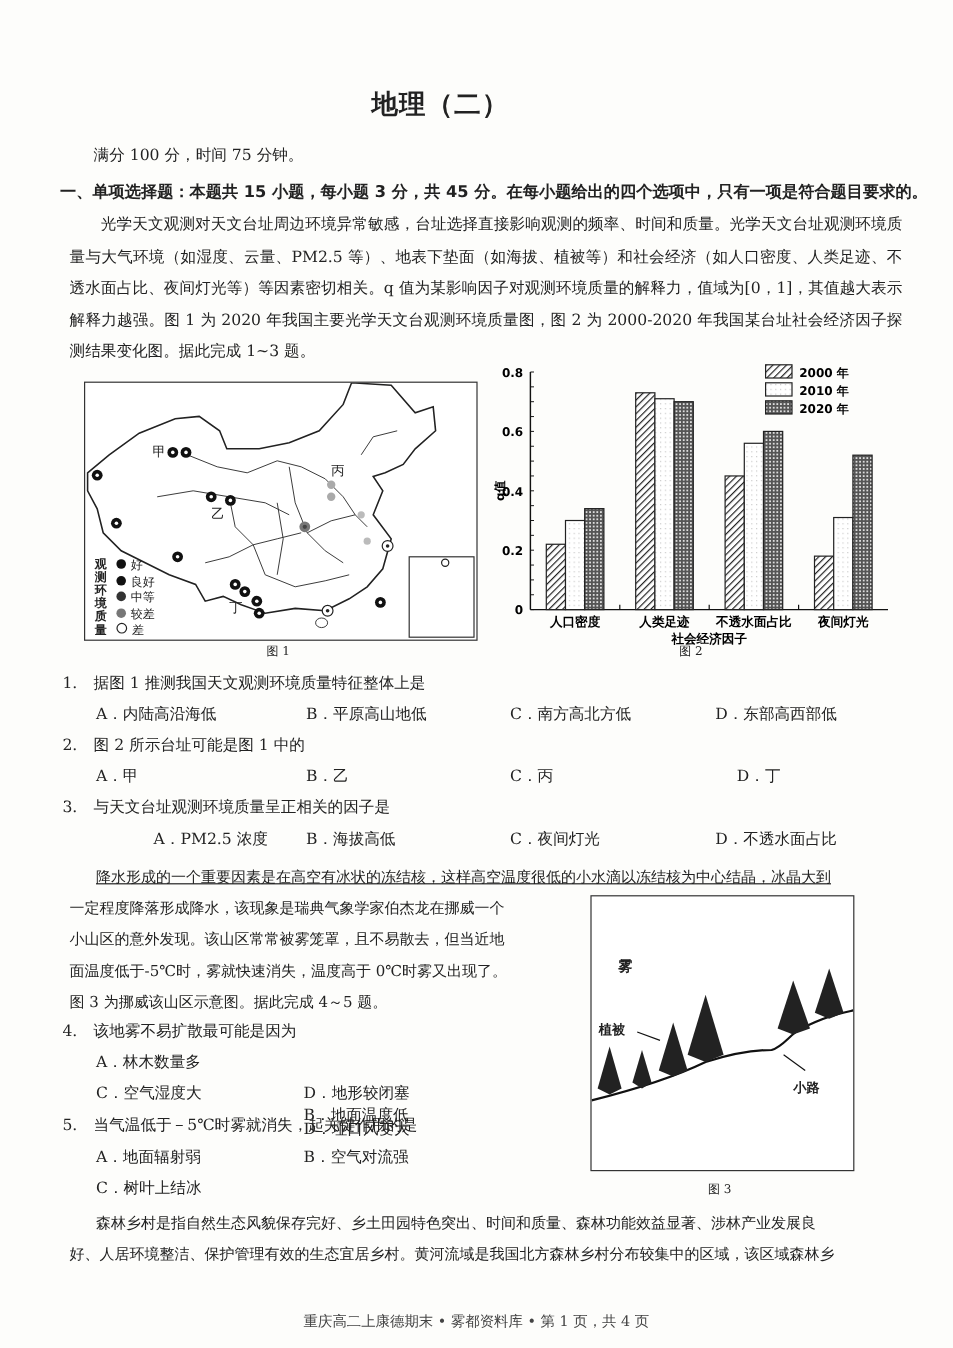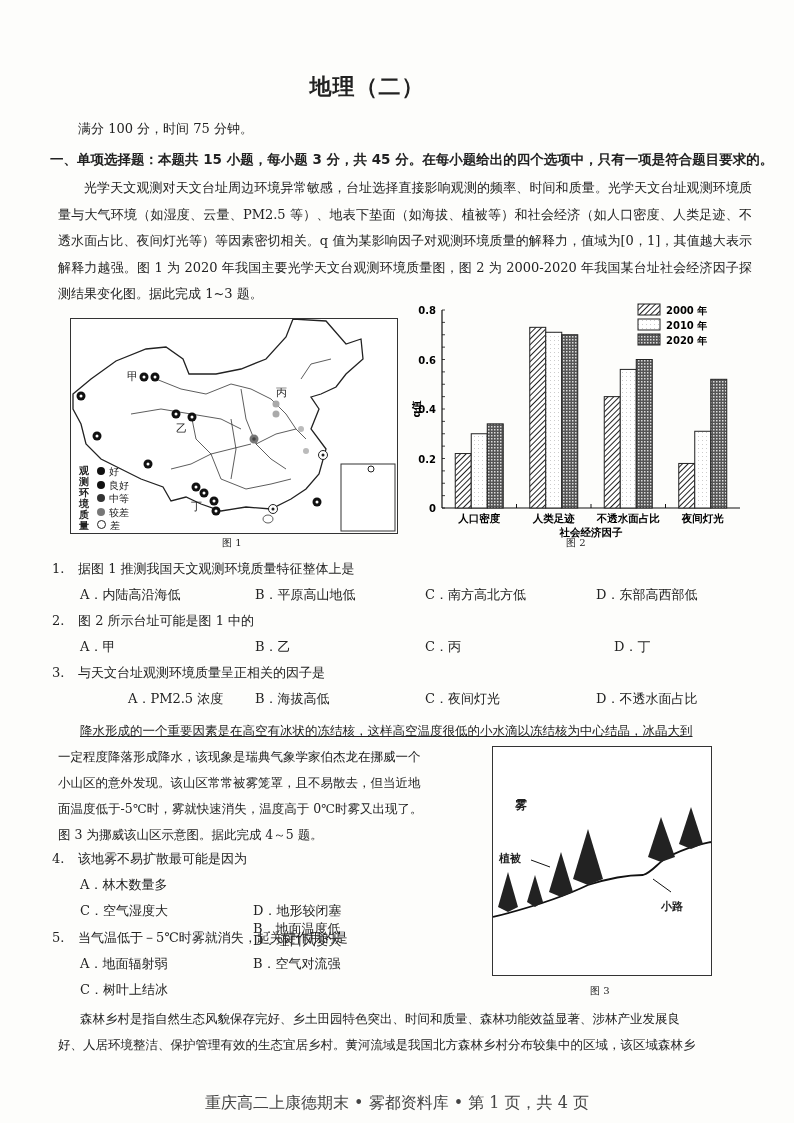--- a/index.html
+++ b/index.html
@@ -12,21 +12,21 @@
   .section { left:50px; top:151px; font-size:13.5px; font-weight:bold;
              font-family:"DejaVu Sans","Liberation Sans",sans-serif; }
   .para { left:58px; width:694px; font-size:13px; line-height:26.5px; text-indent:2em; text-align:justify; }
   .p1 { top:175px; }
   .q { font-size:13px; left:52px; }
   .qnum { display:inline-block; width:26px; }
   .opt { font-size:13px; position:absolute; }
   .cap { font-size:10px; font-family:"DejaVu Serif",serif; }
   .fig-border { border:1.5px solid #333; background:#fff; }
   .para2 { left:58px; font-size:12.5px; line-height:25px; }
-  .footer { left:0; width:794px; top:1093px; text-align:center; font-size:16px; color:#444; }
+  .footer { left:0; width:794px; top:1093px; text-align:center; font-size:12px; color:#444; }
   svg text { font-family:"DejaVu Sans","Liberation Sans",sans-serif; }
 </style>
 </head>
 <body>
 
 <div class="abs title">地理（二）</div>
 <div class="abs meta">满分 100 分，时间 75 分钟。</div>
 <div class="abs section">一、单项选择题：本题共 15 小题，每小题 3 分，共 45 分。在每小题给出的四个选项中，只有一项是符合题目要求的。</div>
 <div class="abs para p1">光学天文观测对天文台址周边环境异常敏感，台址选择直接影响观测的频率、时间和质量。光学天文台址观测环境质量与大气环境（如湿度、云量、PM2.5 等）、地表下垫面（如海拔、植被等）和社会经济（如人口密度、人类足迹、不透水面占比、夜间灯光等）等因素密切相关。q 值为某影响因子对观测环境质量的解释力，值域为[0，1]，其值越大表示解释力越强。图 1 为 2020 年我国主要光学天文台观测环境质量图，图 2 为 2000-2020 年我国某台址社会经济因子探测结果变化图。据此完成 1~3 题。</div>
 

